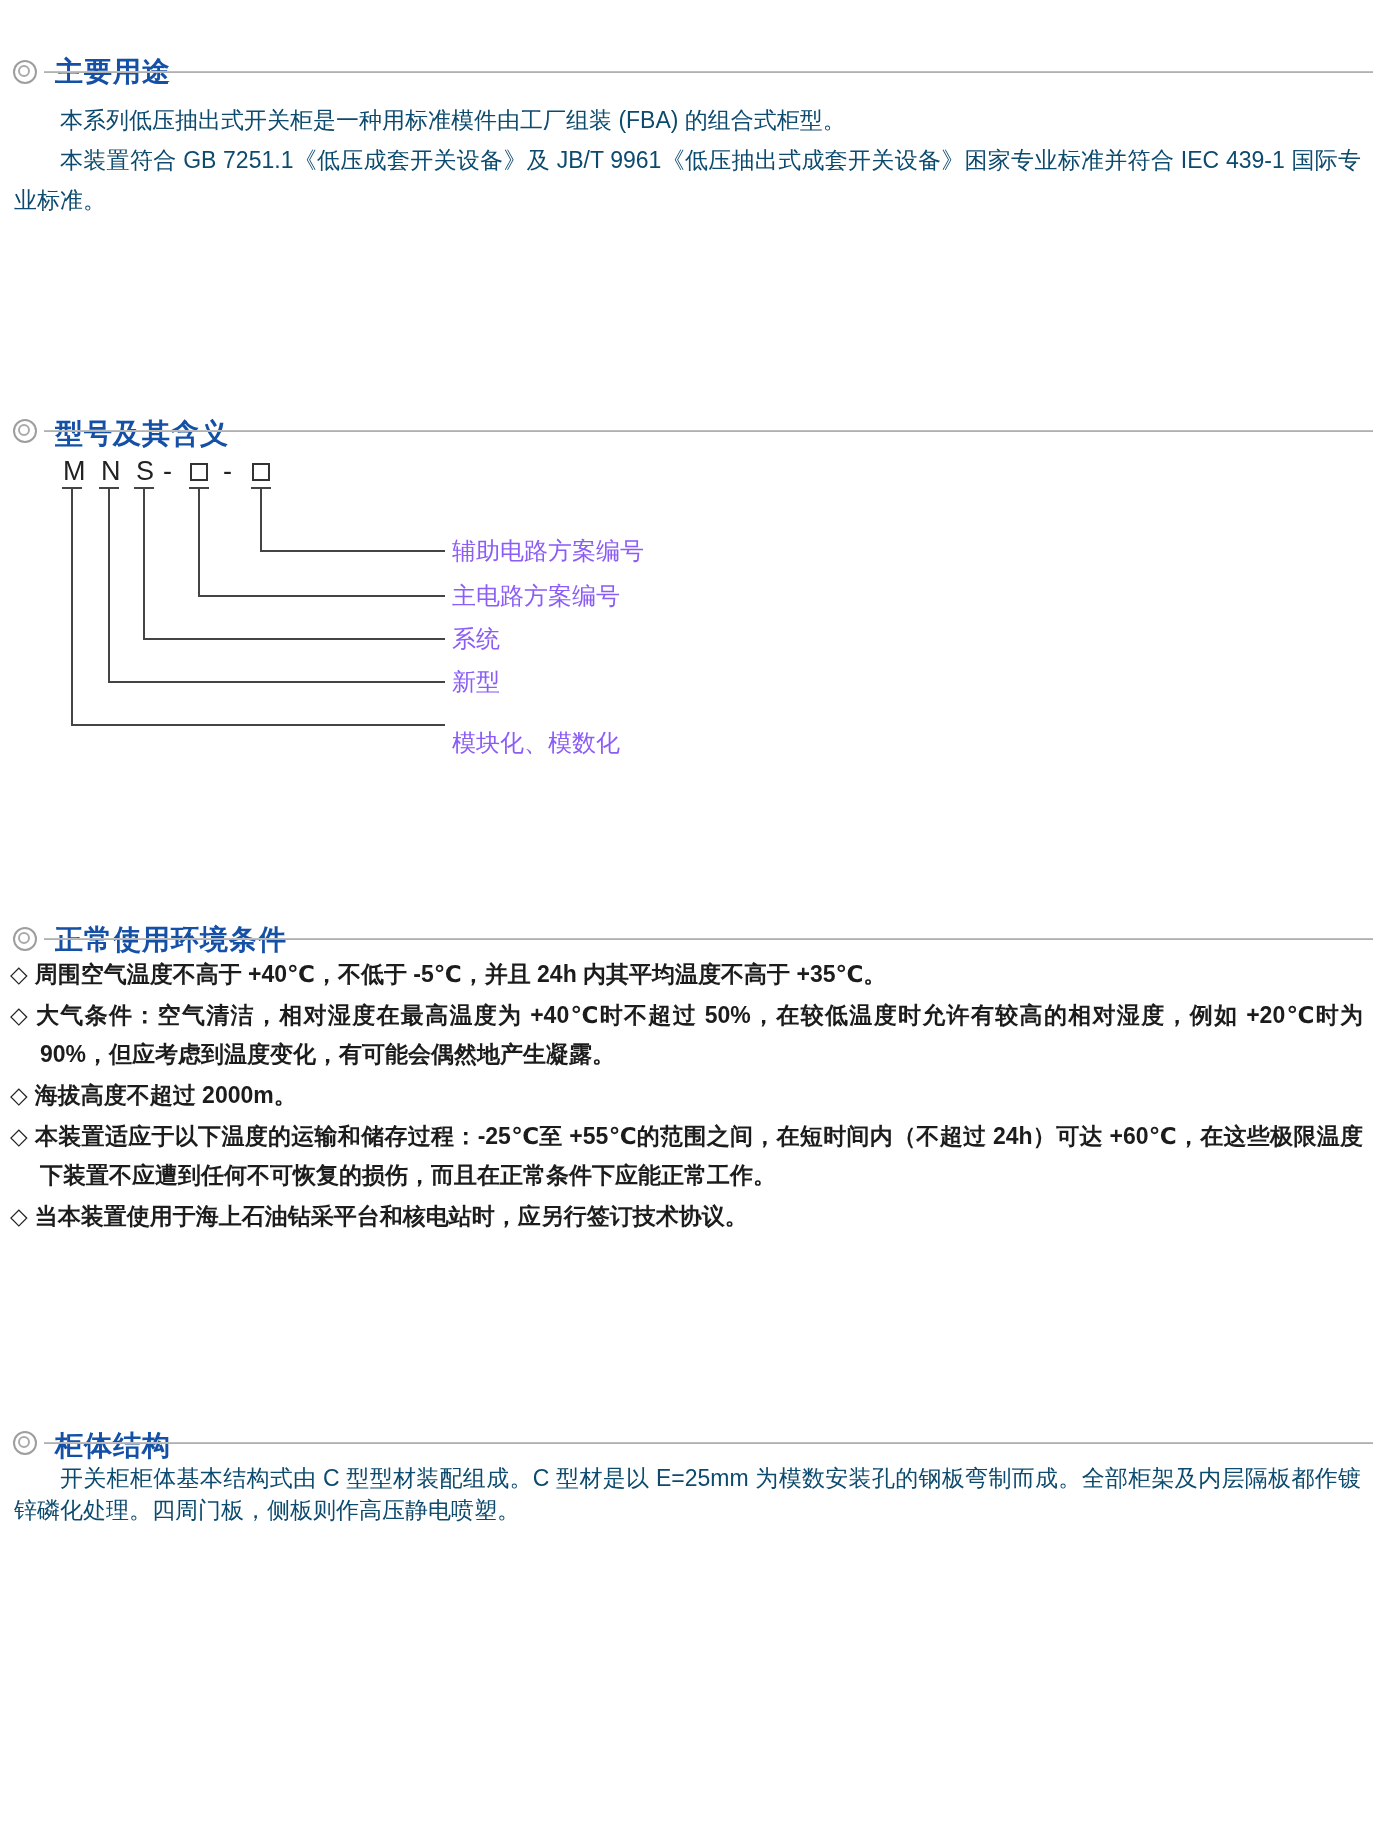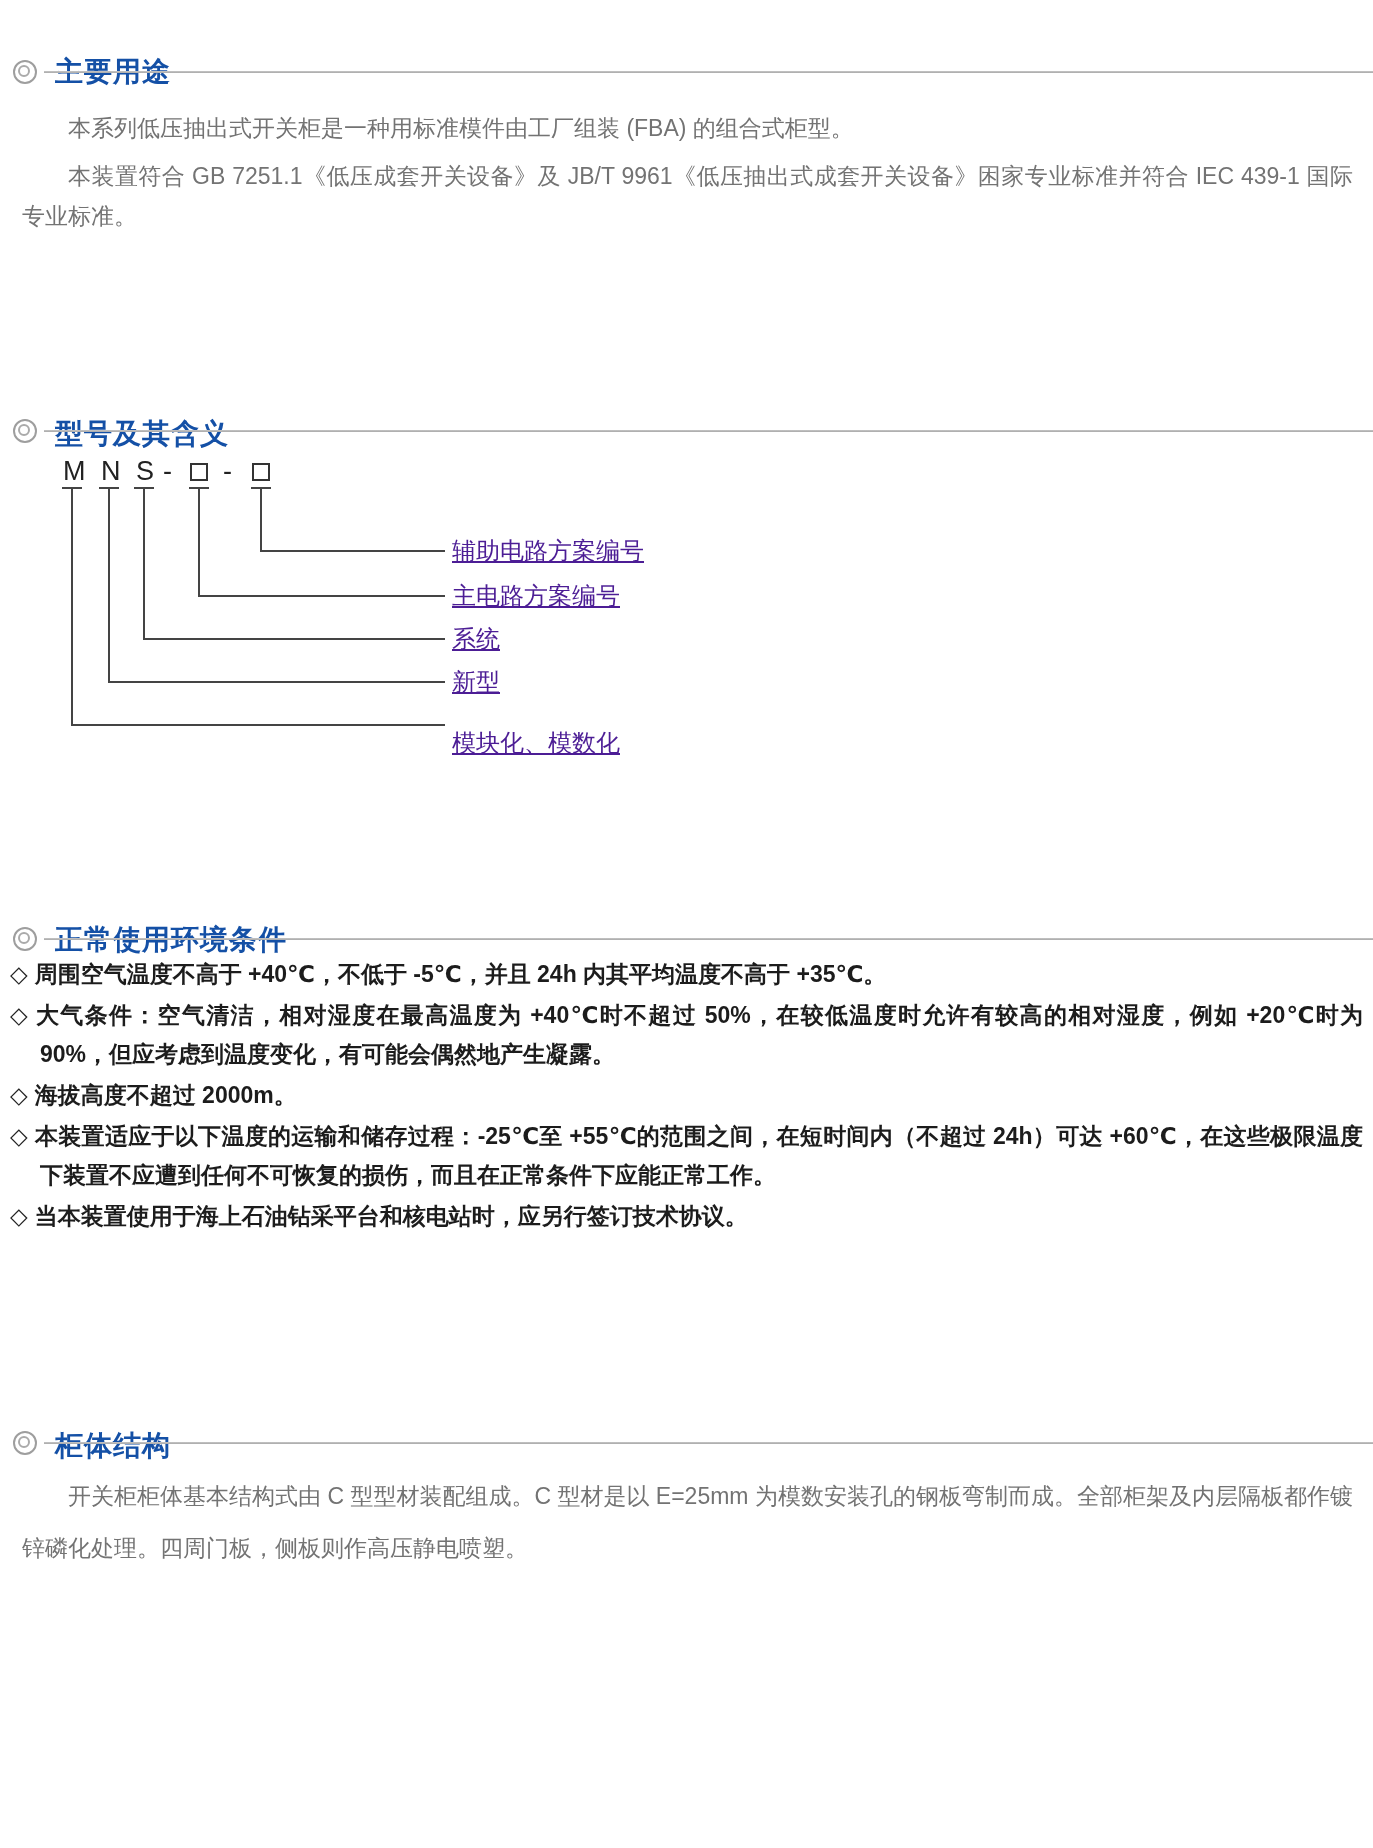--- a/index.html
+++ b/index.html
@@ -32,40 +32,40 @@
     box-sizing:border-box;
   }
   .ornament .inner{
     position:absolute;left:3px;top:3px;
     width:12px;height:12px;border-radius:50%;
     border:2px solid #aaaaaa;box-sizing:border-box;
   }
   
   .para-block{position:absolute;left:0;right:0;}
   .para{
-    margin:8px;padding:0 12px 0 14px;
+    margin:0;padding:0 12px 0 14px;
     font-size:23px;line-height:40px;
     text-align:justify;text-indent:2em;
-    color:#737373;
+    color:#0c4a6e;
   }
   
   .code-glyph{
     position:absolute;top:64px;
     font-size:27px;line-height:30px;color:#222222;
   }
   .code-box{
     position:absolute;top:71px;width:18px;height:18px;
     border:2px solid #333333;box-sizing:border-box;background:#fff;
   }
   .tbar{position:absolute;height:2px;width:20px;background:#444444;}
   .stem{position:absolute;width:2px;background:#444444;}
   .branch{position:absolute;height:2px;background:#444444;}
   .code-label{
     position:absolute;left:452px;
-    font-size:24px;line-height:30px;color:#4c1d95;white-space:nowrap;text-decoration:underline;
+    font-size:24px;line-height:30px;color:#8b5cf6;white-space:nowrap;
   }
   
   .cond-list{
     position:absolute;left:10px;right:10px;
     list-style:none;margin:0;padding:0;
   }
   .cond-item{
     margin:0 0 2px 0;
     padding-left:30px;text-indent:-30px;
     font-size:23px;line-height:39px;
@@ -146,16 +146,16 @@
   </ul>
 
   <div class="sec" style="top:1404px;">
     <h2 class="sec-title">柜体结构</h2>
     <div class="sec-rule" style="top:38px;"></div>
     <div class="ornament" style="top:27px;">
         <div class="inner"></div>
       </div>
   </div>
   <div class="para-block" style="top:1462px;">
-    <p class="para" style="line-height:52px;">开关柜柜体基本结构式由 C 型型材装配组成。C 型材是以 E=25mm 为模数安装孔的钢板弯制而成。全部柜架及内层隔板都作镀锌磷化处理。四周门板，侧板则作高压静电喷塑。</p>
+    <p class="para" style="line-height:32px;">开关柜柜体基本结构式由 C 型型材装配组成。C 型材是以 E=25mm 为模数安装孔的钢板弯制而成。全部柜架及内层隔板都作镀锌磷化处理。四周门板，侧板则作高压静电喷塑。</p>
   </div>
 
 </div>
 
 </body></html>

